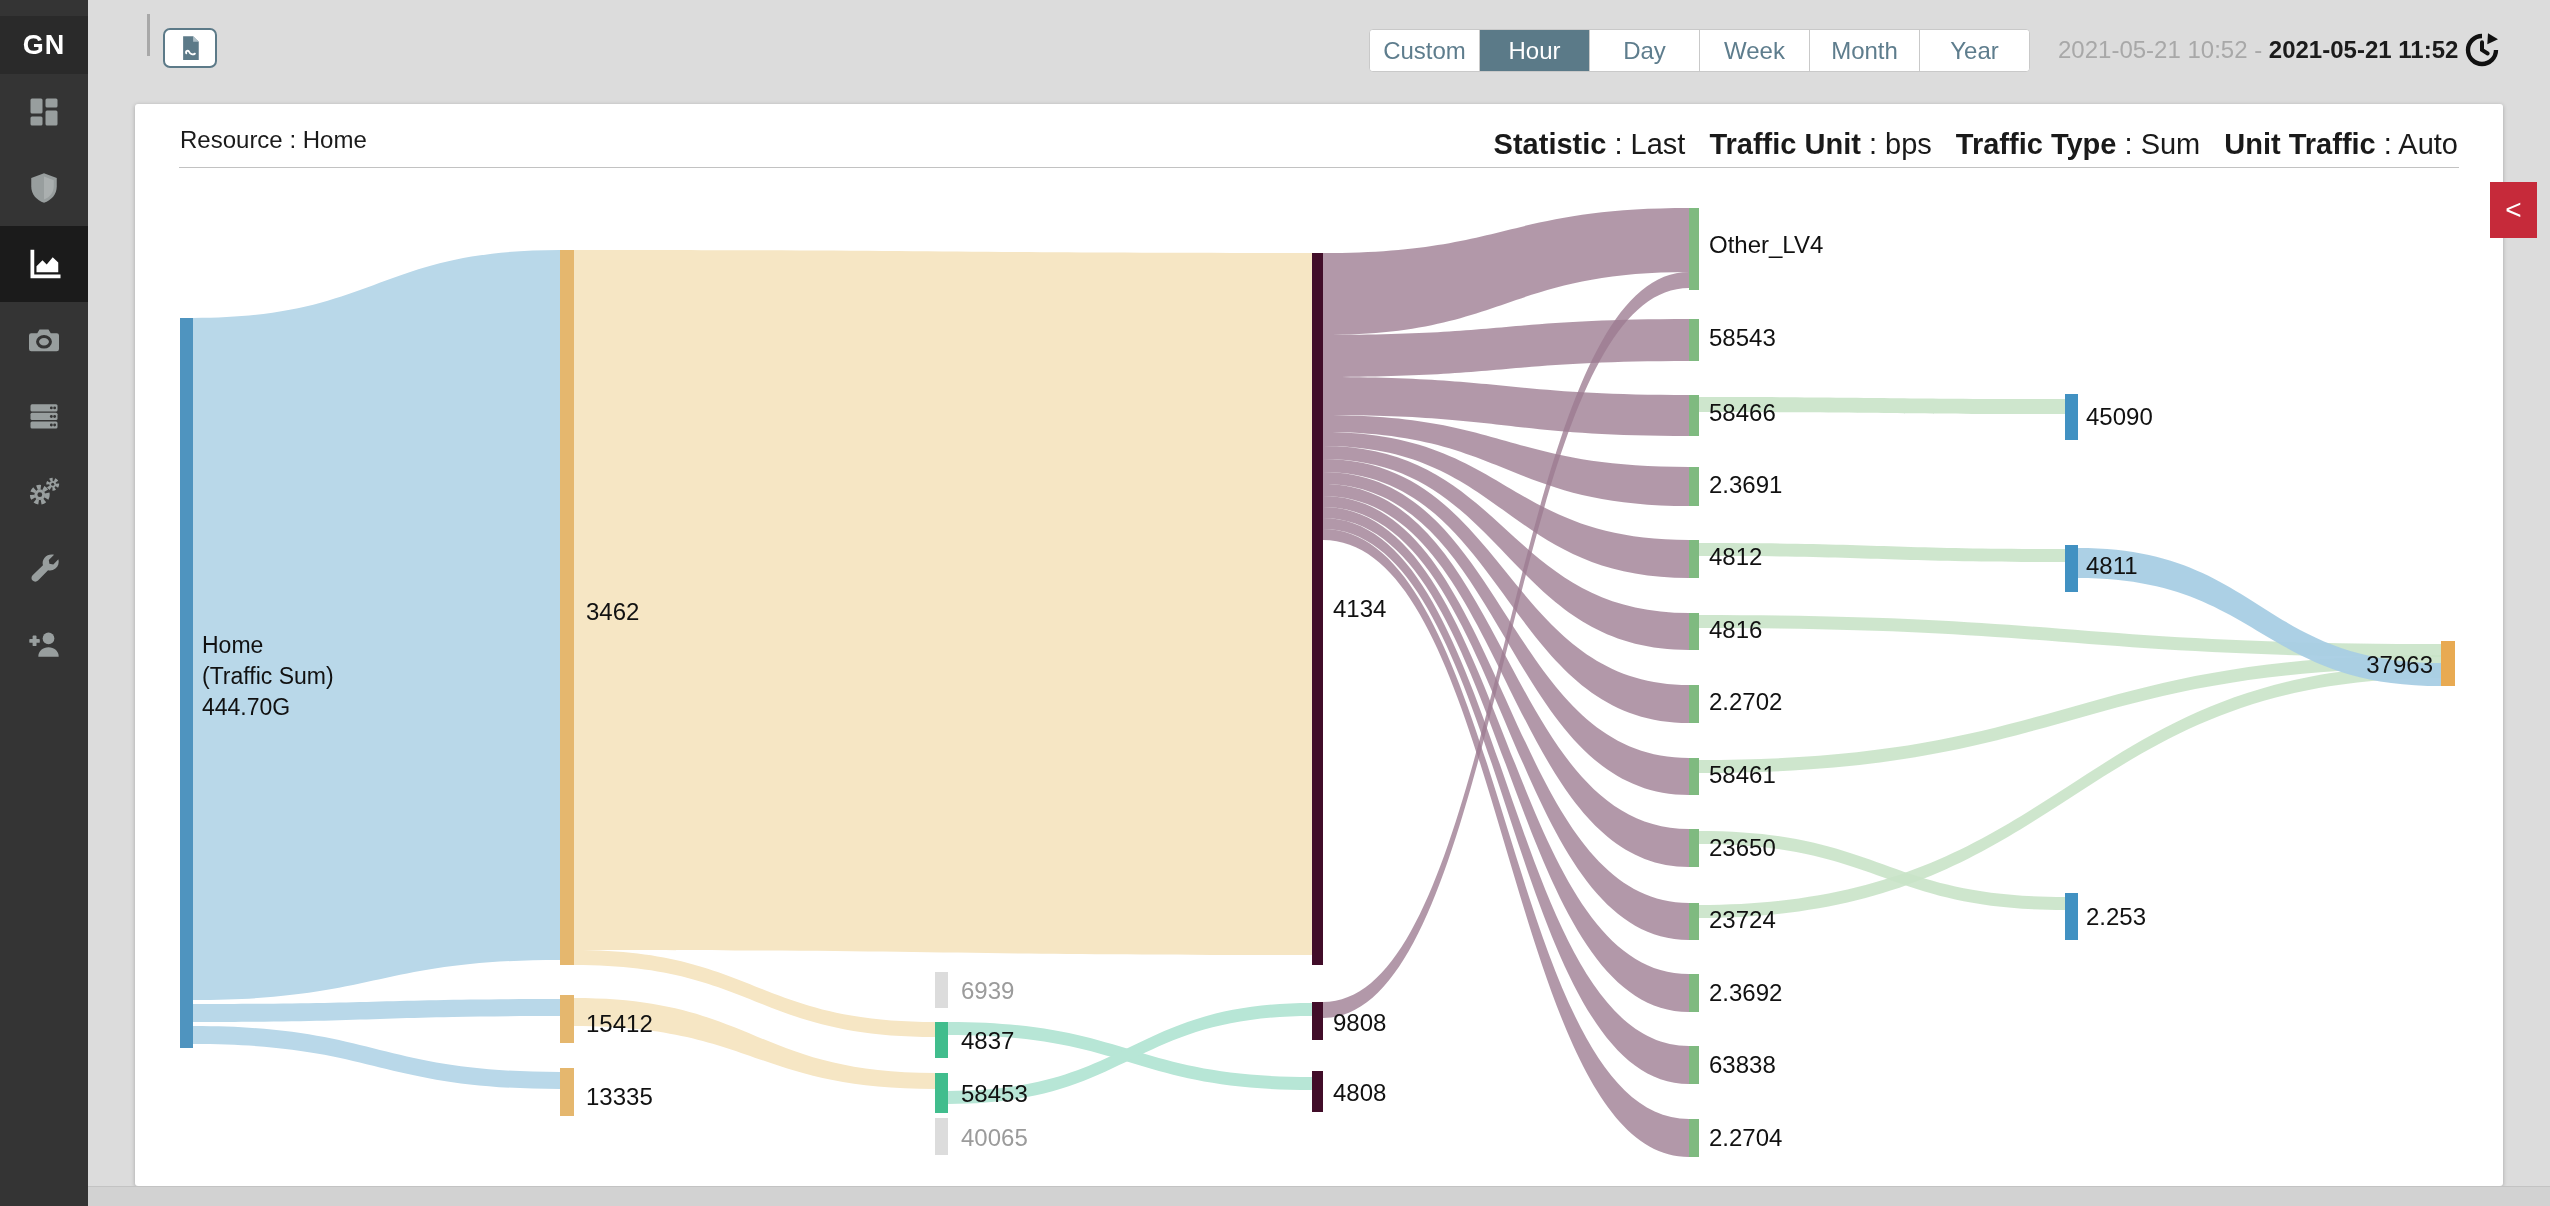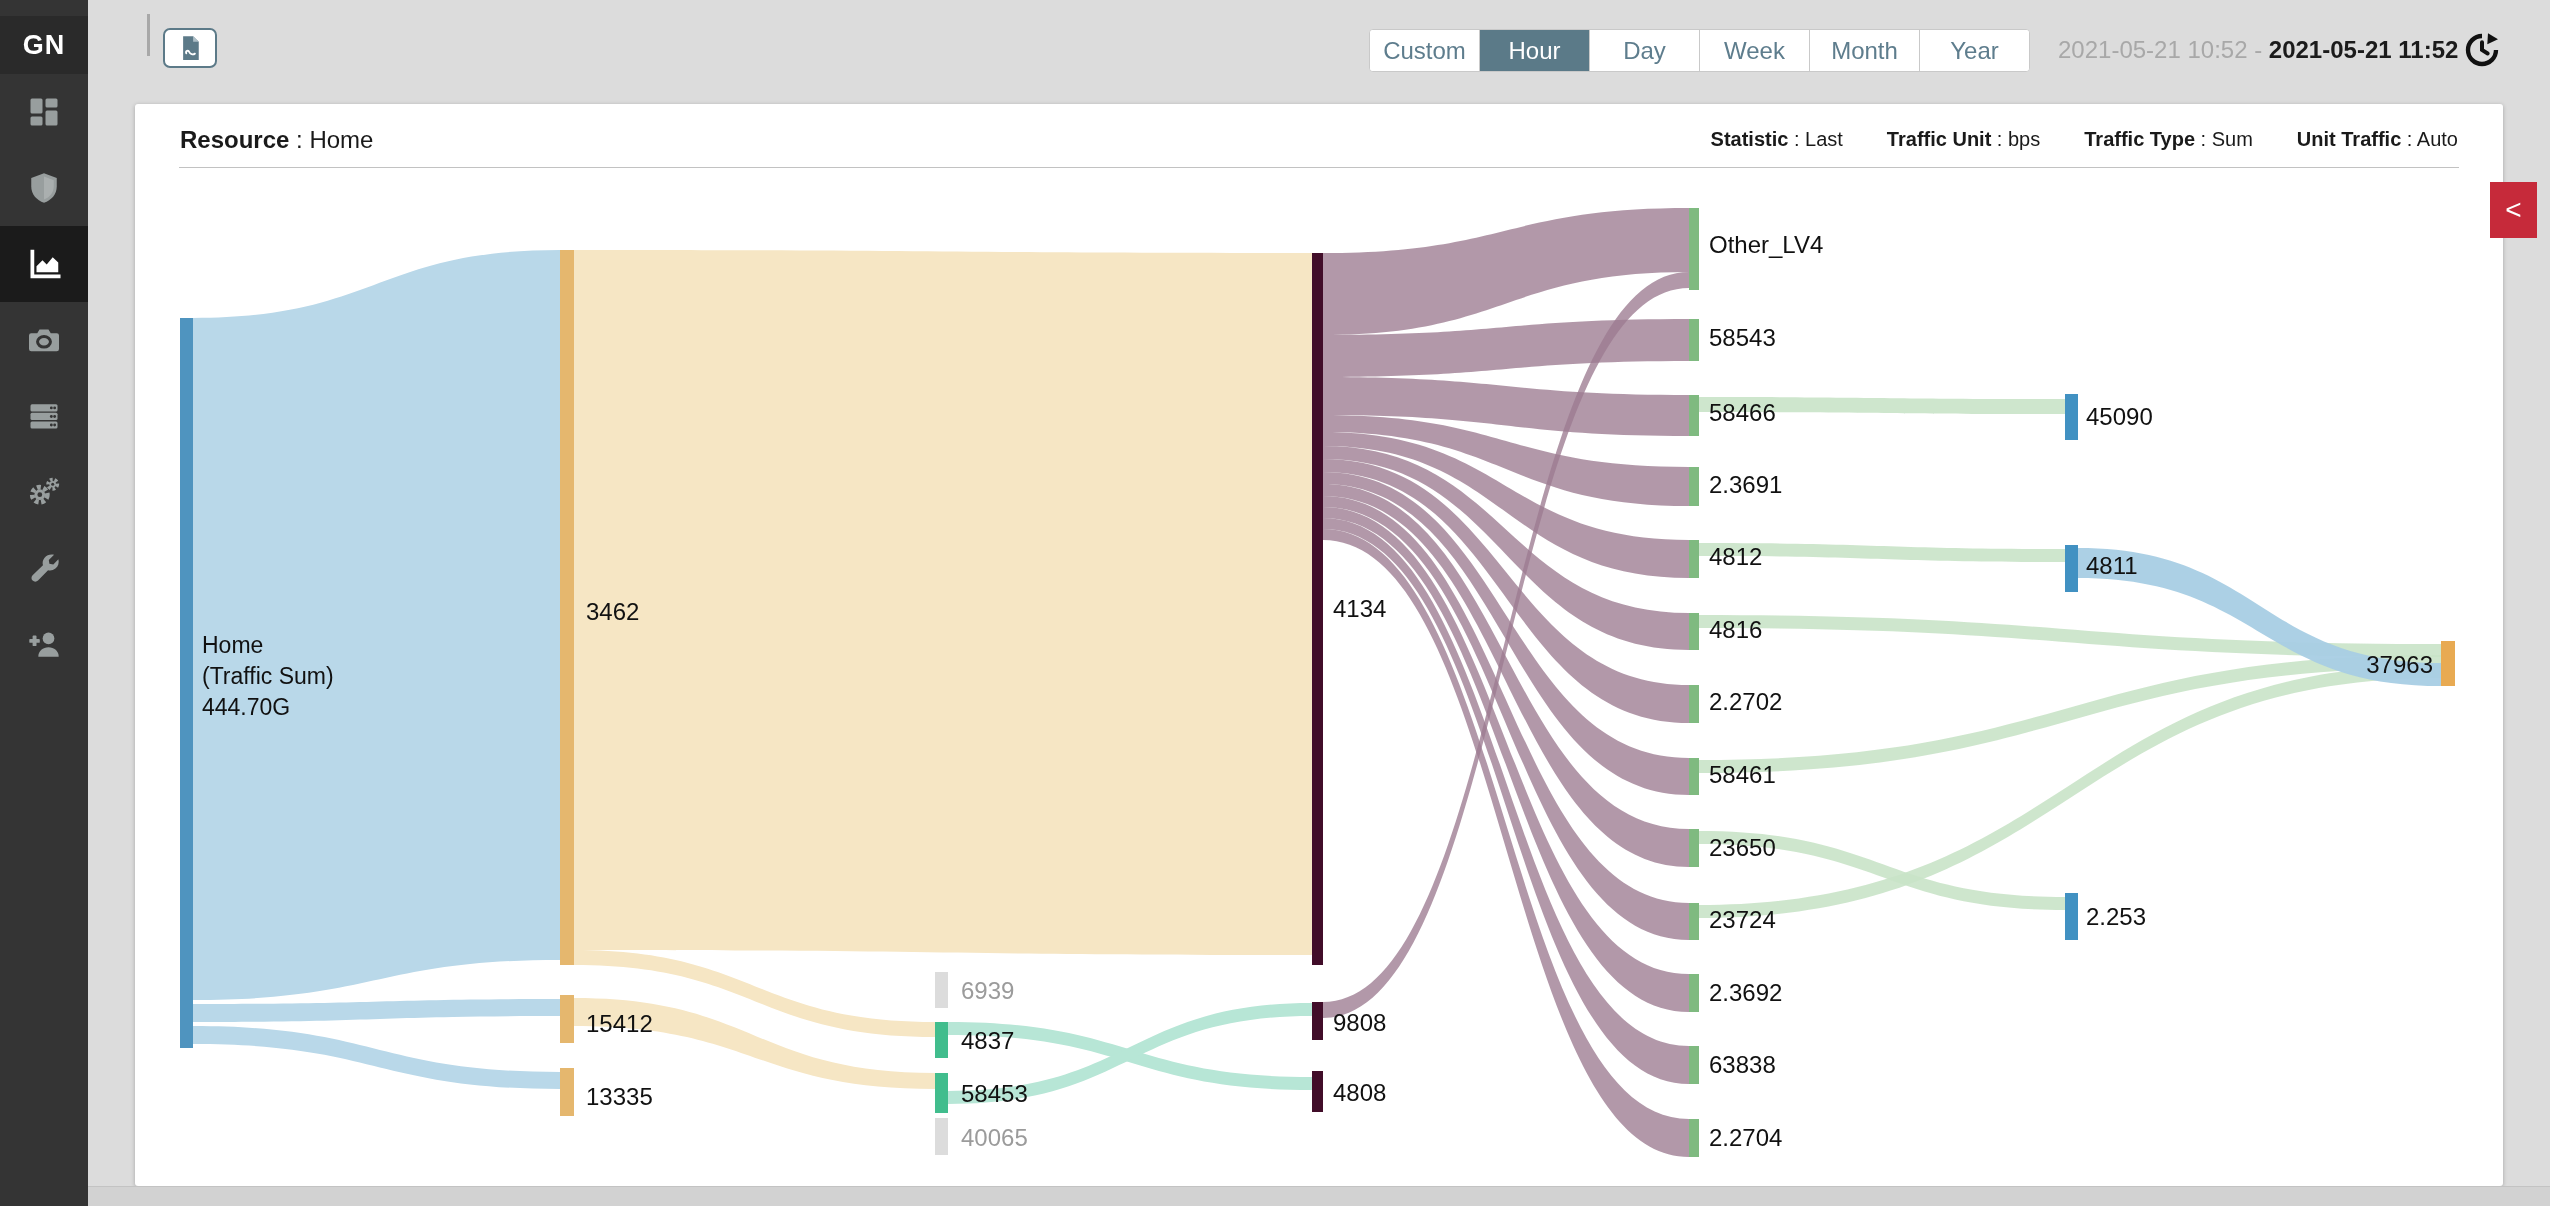--- a/index.html
+++ b/index.html
@@ -29,22 +29,22 @@
   .tab.active{background:#5b7a88;color:#fff;}
   .daterange{position:absolute;left:2058px;top:29px;height:41px;display:flex;align-items:center;
     font-size:24px;white-space:pre;cursor:pointer;}
   .daterange .dim{color:#a8a8a8;}
   .daterange .cur{color:#1b1b1b;font-weight:bold;}
   .refresh{position:absolute;left:2462px;top:30px;width:40px;height:40px;cursor:pointer;}
   
   .panel{position:absolute;left:135px;top:104px;width:2368px;height:1082px;background:#fff;
     border-radius:3px;box-shadow:0 1px 4px rgba(0,0,0,.25);}
   .res-title{position:absolute;left:45px;top:22px;font-size:24px;color:#1a1a1a;}
-  .res-title b{font-weight:bold;}
-  .stats-row{position:absolute;right:45px;top:24px;display:flex;gap:44px;font-size:20px;color:#1a1a1a;}
+  .res-title b{font-weight:normal;}
+  .stats-row{position:absolute;right:45px;top:24px;display:flex;gap:24px;font-size:29px;color:#1a1a1a;}
   .stat b{font-weight:bold;}
   .panel-hr{position:absolute;left:44px;right:44px;top:63px;border-top:1px solid #c2c2c2;height:0;}
   #sankey{position:absolute;left:0;top:0;width:2368px;height:1082px;}
   #sankey text{font-family:"Liberation Sans",sans-serif;}
   
   .collapse-btn{position:absolute;left:2490px;top:182px;width:47px;height:56px;background:#c62a3a;
     color:#fff;font-size:28px;display:flex;align-items:center;justify-content:center;cursor:pointer;z-index:6;}
   .hscroll{position:absolute;left:88px;top:1186px;width:2462px;height:20px;background:#d2d2d2;border-top:1px solid #c3c3c3;}
 </style>
 </head>

